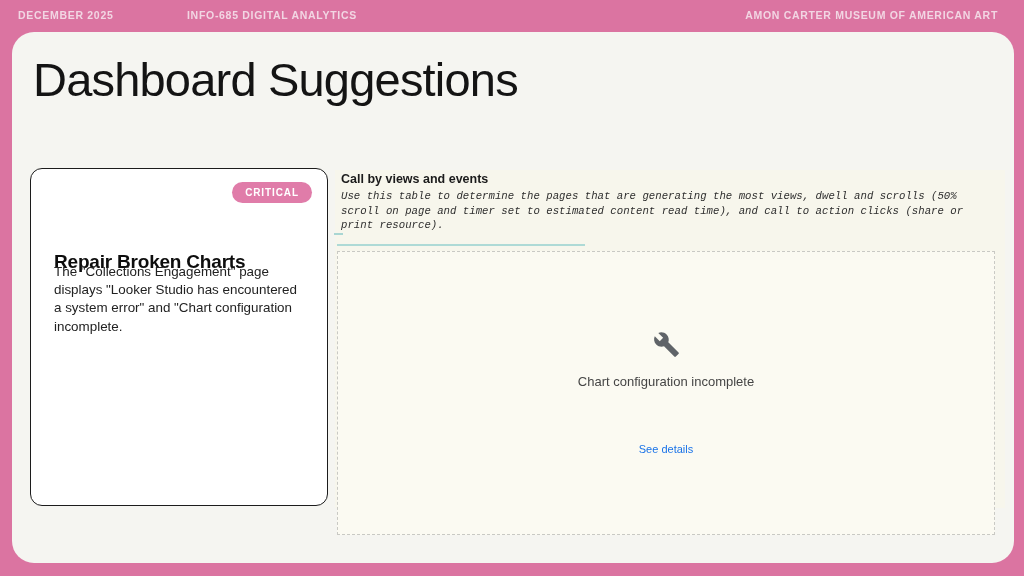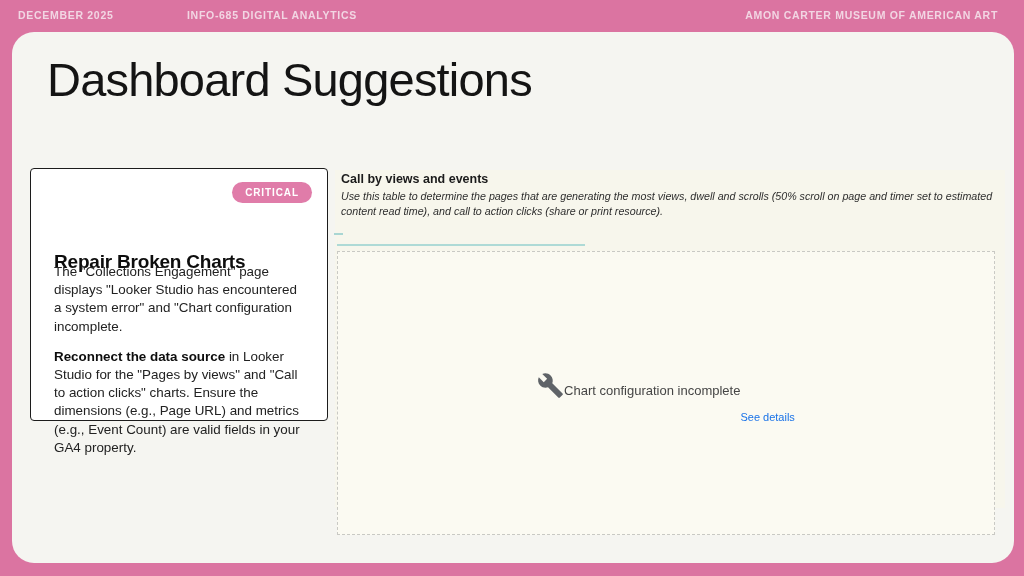--- a/index.html
+++ b/index.html
@@ -16,29 +16,29 @@
   }
   .fl-date{left:18px;}
   .fl-course{left:146px;margin-left:41px;}
   .fl-org{right:26px;}
   
   .slide{
     position:absolute;left:12px;right:10px;top:32px;bottom:13px;
     background:#f5f5f1;border-radius:22px;
   }
   .slide-title{
-    position:absolute;left:35px;top:20px;
+    position:absolute;left:21px;top:20px;
     font-size:47px;font-weight:500;letter-spacing:-.8px;
     color:#141414;
   }
   
   .card{
-    position:absolute;left:18px;top:136px;width:298px;height:253px;
+    position:absolute;left:18px;top:136px;width:298px;height:338px;
     box-sizing:border-box;background:#ffffff;
-    border:1.6px solid #1c1c1c;border-radius:4px;
+    border:1.6px solid #1c1c1c;border-radius:12px;
   }
   .badge{
     position:absolute;top:13px;right:15px;
     background:#e07ca9;color:#ffffff;
     font-size:10px;font-weight:700;letter-spacing:.9px;
     padding:5px 13px;border-radius:999px;
   }
   .card-heading{
     position:absolute;left:23px;top:54px;
     font-size:19px;font-weight:700;color:#0d0d0d;letter-spacing:-.2px;margin-top:28px;
@@ -53,38 +53,38 @@
   .panel{
     position:absolute;left:323px;top:138px;width:670px;height:338px;
     background:#f7f6ec;
   }
   .panel-chart-title{
     position:absolute;left:6px;top:2px;
     font-size:12.5px;font-weight:700;color:#1b1b1b;
   }
   .panel-chart-desc{
     position:absolute;left:6px;top:19px;width:654px;
-    font-size:10.7px;font-style:italic;line-height:14.5px;color:#2e2e2e;
+    font-size:10.7px;font-style:italic;line-height:14.5px;color:#2e2e2e;font-family:Liberation Mono, monospace;
   }
   .sel-rect{
     position:absolute;left:2px;top:81px;width:658px;height:284px;
     box-sizing:border-box;
     border:1px dashed #c9c9c4;background:#fbfaf2;
   }
   .teal-tick{
     position:absolute;left:-1px;top:63px;width:9px;height:2px;
     background:#a9d6d3;
   }
   .teal-line{
     position:absolute;left:2px;top:74px;width:248px;height:2px;
     background:#aedad6;
   }
   .error-block{
     position:absolute;left:0;top:0;width:100%;height:100%;
-    display:flex;flex-direction:row;align-items:center;justify-content:center;
+    display:flex;flex-direction:column;align-items:center;justify-content:center;
     text-align:center;
   }
   .wrench{width:27px;height:27px;margin-bottom:16px;}
   .error-title{font-size:13px;color:#454545;margin-bottom:6px;}
   .error-subtitle{font-size:11px;color:#3c4043;margin-bottom:5px;}
   .error-link{font-size:11px;color:#1a73e8;text-decoration:none;cursor:pointer;margin-top:48px;}
 </style>
 </head>
 <body>
 
@@ -94,21 +94,20 @@
 
 <div class="slide">
 
   <div class="slide-title">Dashboard Suggestions</div>
 
   <div class="card">
     <div class="badge">CRITICAL</div>
     <div class="card-heading">Repair Broken Charts</div>
     <div class="card-body">
       <p>The "Collections Engagement" page displays "Looker Studio has encountered a system error" and "Chart configuration incomplete.</p>
-      <p><strong>Reconnect the data source</strong><span> in Looker Studio for the "Pages by views" and "Call to action clicks" charts. Ensure the dimensions (e.g., Page URL) and metrics (e.g., Event Count) are valid fields in your GA4 property.</span></p>
     </div>
   </div>
 
   <div class="panel">
     <div class="panel-chart-title">Call by views and events</div>
     <div class="panel-chart-desc">Use this table to determine the pages that are generating the most views, dwell and scrolls (50% scroll on page and timer set to estimated content read time), and call to action clicks (share or print resource).</div>
 
     <div class="teal-tick"></div>
     <div class="teal-line"></div>
 

